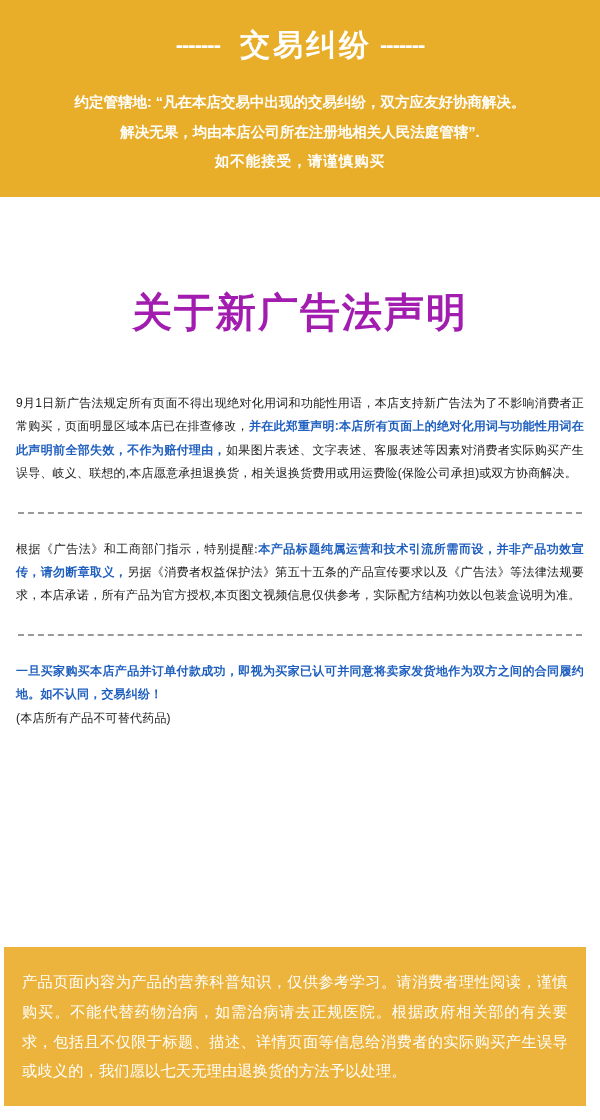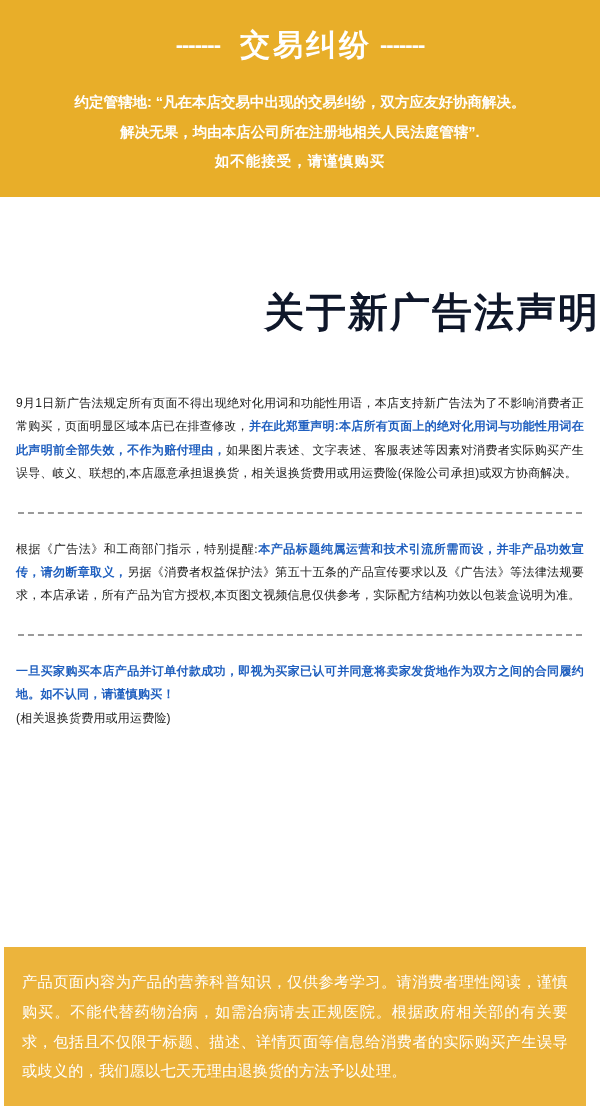--- a/index.html
+++ b/index.html
@@ -56,24 +56,24 @@
     color: #ffffff;
     padding: 0 18px;
     text-align: center;
   }
   .banner-body .l3 {
     letter-spacing: 1px;
   }
 
   
   .main-heading {
-    text-align: right;
+    text-align: center;
     font-size: 40px;
     font-weight: bold;
-    color: #0f172a;
+    color: #a21caf;
     letter-spacing: 2px;
     margin-top: 88px;
   }
 
   
   .content {
     padding: 0 16px;
     margin-top: 52px;
   }
   .para {
@@ -142,22 +142,22 @@
 
     <hr class="divider">
 
     <p class="para para2">
       <span>根据《广告法》和工商部门指示，特别提醒:</span><span class="blue b">本产品标题纯属运营和技术引流所需而设，并非产品功效宣传，请勿断章取义，</span><span>另据《消费者权益保护法》第五十五条的产品宣传要求以及《广告法》等法律法规要求，本店承诺，所有产品为官方授权,本页图文视频信息仅供参考，实际配方结构功效以包装盒说明为准。</span>
     </p>
 
     <hr class="divider">
 
     <p class="para para3">
-      <span class="line1 blue b">一旦买家购买本店产品并订单付款成功，即视为买家已认可并同意将卖家发货地作为双方之间的合同履约地。如不认同，请谨慎购买！</span>
-      <span class="note">(相关退换货费用或用运费险)</span>
+      <span class="line1 blue b">一旦买家购买本店产品并订单付款成功，即视为买家已认可并同意将卖家发货地作为双方之间的合同履约地。如不认同，交易纠纷！</span>
+      <span class="note">(本店所有产品不可替代药品)</span>
     </p>
   </div>
 
   <div class="bottom-box">
     <span>产品页面内容为产品的营养科普知识，仅供参考学习。请消费者理性阅读，谨慎购买。不能代替药物治病，如需治病请去正规医院。根据政府相关部的有关要求，包括且不仅限于标题、描述、详情页面等信息给消费者的实际购买产生误导或歧义的，我们愿以七天无理由退换货的方法予以处理。</span>
   </div>
 
 </div>
 
 </body></html>

